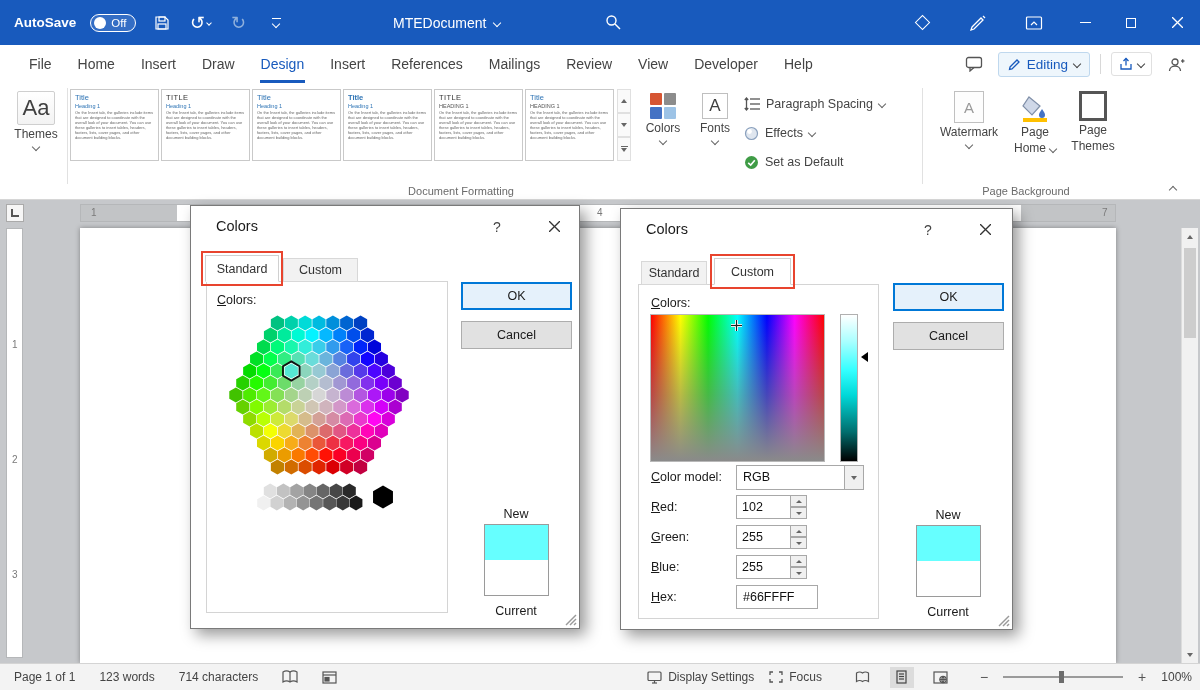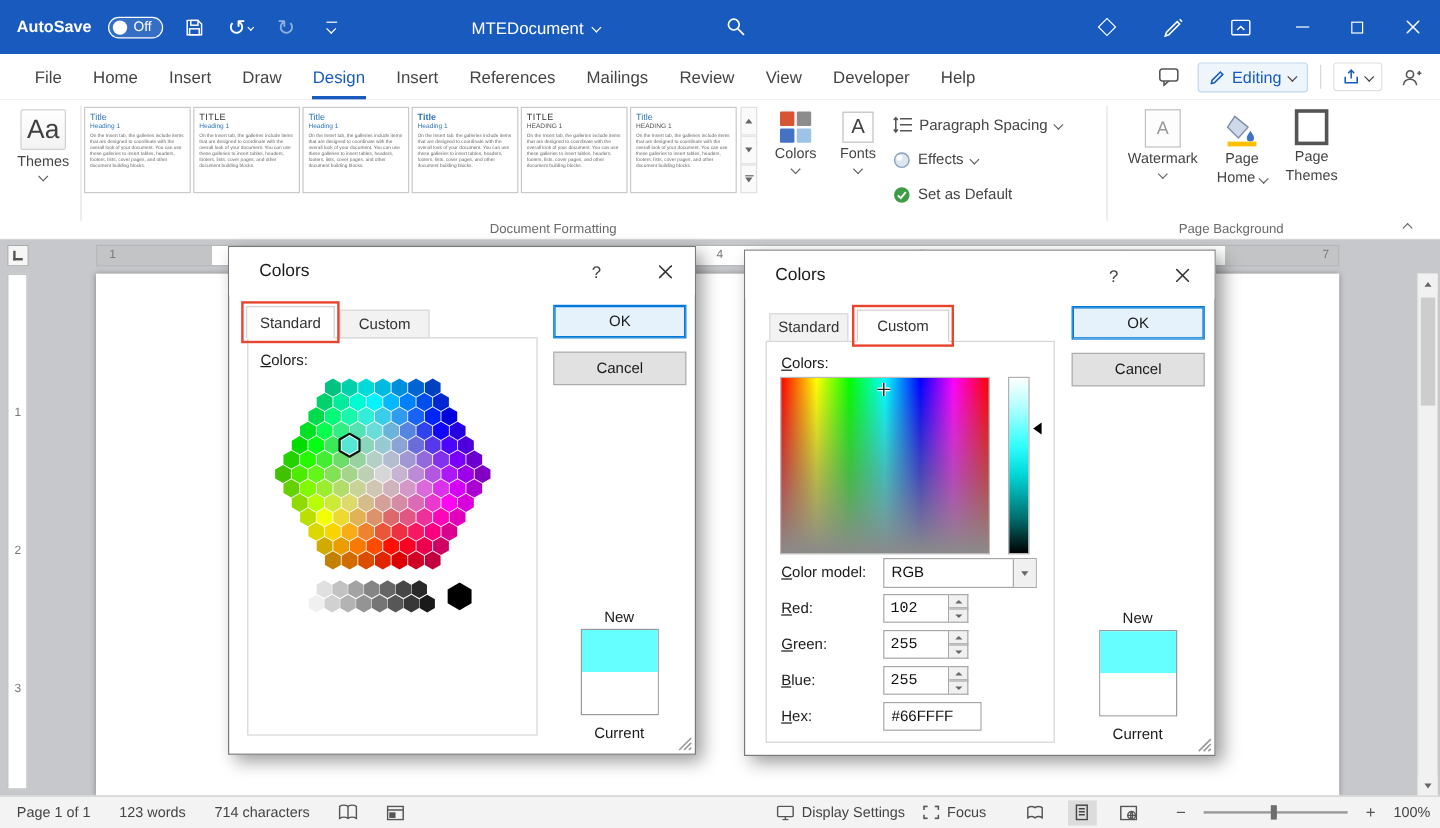--- a/index.html
+++ b/index.html
@@ -89,42 +89,42 @@
   .dialog { position:absolute; background:#fff; border:1px solid #7a7a7a; box-shadow:6px 6px 14px rgba(0,0,0,.4); }
   .dlg-titlebar { position:absolute; left:0; top:0; right:0; height:40px; background:#fff; }
   .dlg-title { position:absolute; left:25px; top:12px; font-size:14.5px; color:#1a1a1a; }
   .dlg-help { position:absolute; top:10px; width:22px; height:22px; display:flex; align-items:center; justify-content:center; font-size:14px; color:#444; }
   .dlg-close { position:absolute; top:8px; width:26px; height:24px; display:flex; align-items:center; justify-content:center; }
   .tab { position:absolute; font-size:12.5px; color:#333; display:flex; align-items:center; justify-content:center; cursor:default; }
   .tab.on { background:#fff; border:1px solid #d0d0d0; border-bottom:1px solid #fff; z-index:3; }
   .tab.off { background:#f2f2f2; border:1px solid #d8d8d8; z-index:2; }
   .tabpage { position:absolute; background:#fff; border:1px solid #d4d4d4; z-index:1; }
   .red-box { position:absolute; border:2px solid #e8442e; z-index:5; pointer-events:none; }
-  .btn { position:absolute; width:111px; height:28px; display:flex; align-items:center; justify-content:center; font-size:12.5px; color:#1a1a1a; background:#e1e1e1; border:1px solid #adadad; }
+  .btn { position:absolute; width:111px; height:28px; display:flex; align-items:center; justify-content:center; font-size:12.5px; color:#1a1a1a; background:#e1e1e1; border:1px solid #adadad;margin-top:28px; }
   .btn.default { background:#e5f1fb; border:1px solid #0078d7; box-shadow:inset 0 0 0 1px #0078d7; }
   .field-label { position:absolute; font-size:12.5px; color:#1a1a1a; display:inline-block; }
   .acc::first-letter { text-decoration:underline; }
   .newcur-label { position:absolute; width:70px; text-align:center; font-size:12.5px; color:#1a1a1a; }
   .swatch { position:absolute; width:65px; height:72px; border:1px solid #9a9a9a; display:flex; flex-direction:column; }
   .swatch .half { flex:1; }
   .grip { position:absolute; right:2px; bottom:2px; }
 
   
   .grad { position:absolute; background:
       linear-gradient(to bottom, rgba(128,128,128,0) 0%, rgba(128,128,128,.55) 55%, #8a8a8a 100%),
       linear-gradient(to right, #ff0000 0%, #ffff00 17%, #00ff00 33%, #00ffff 50%, #0000ff 67%, #ff00ff 83%, #ff0000 100%);
       border:1px solid #b8b8b8; }
   .crosshair { position:absolute; }
   .lumbar { position:absolute; width:18px; background:linear-gradient(to bottom,#ffffff 0%,#aaffff 18%,#33ffff 38%,#00d8d8 55%,#006e6e 80%,#000 100%); border:1px solid #b0b0b0; }
   .lum-arrow { position:absolute; width:0; height:0; border-top:5px solid transparent; border-bottom:5px solid transparent; border-right:7px solid #000; }
   .combo { position:absolute; height:25px; border:1px solid #a8a8a8; background:#fff; display:flex; }
   .combo .val { flex:1; font-size:12.5px; color:#111; padding:4px 6px; }
   .combo .dd { width:19px; border-left:1px solid #a8a8a8; background:#f0f0f0; display:flex; align-items:center; justify-content:center; }
   .spinbox { position:absolute; height:24px; display:flex; }
-  .spinbox input { width:55px; height:24px; border:1px solid #a8a8a8; font-size:12.5px; padding:2px 5px; font-family:Liberation Mono, monospace; color:#111; }
+  .spinbox input { width:55px; height:24px; border:1px solid #a8a8a8; font-size:12.5px; padding:2px 5px; font-family:Liberation Sans, sans-serif; color:#111; }
   .spinner { width:16px; height:24px; display:flex; flex-direction:column; }
   .spinner > div { flex:1; border:1px solid #a8a8a8; border-left:none; background:#f0f0f0; display:flex; align-items:center; justify-content:center; }
   .spinner .tri-up { border-bottom-width:3.5px; border-left-width:3px; border-right-width:3px; }
   .spinner .tri-down { border-top-width:3.5px; border-left-width:3px; border-right-width:3px; }
   .hexinput { position:absolute; width:82px; height:24px; border:1px solid #a8a8a8; font-size:12.5px; padding:2px 6px; font-family:"Liberation Sans",sans-serif; color:#111; }
 
   
   .statusbar { position:absolute; left:0; top:663px; width:1200px; height:27px; background:#f3f3f3; border-top:1px solid #d4d4d4; display:flex; align-items:center; font-size:12px; color:#444; }
   .sb-left { display:flex; align-items:center; gap:24px; padding-left:14px; }
   .sb-right { position:absolute; right:8px; display:flex; align-items:center; gap:15px; }

